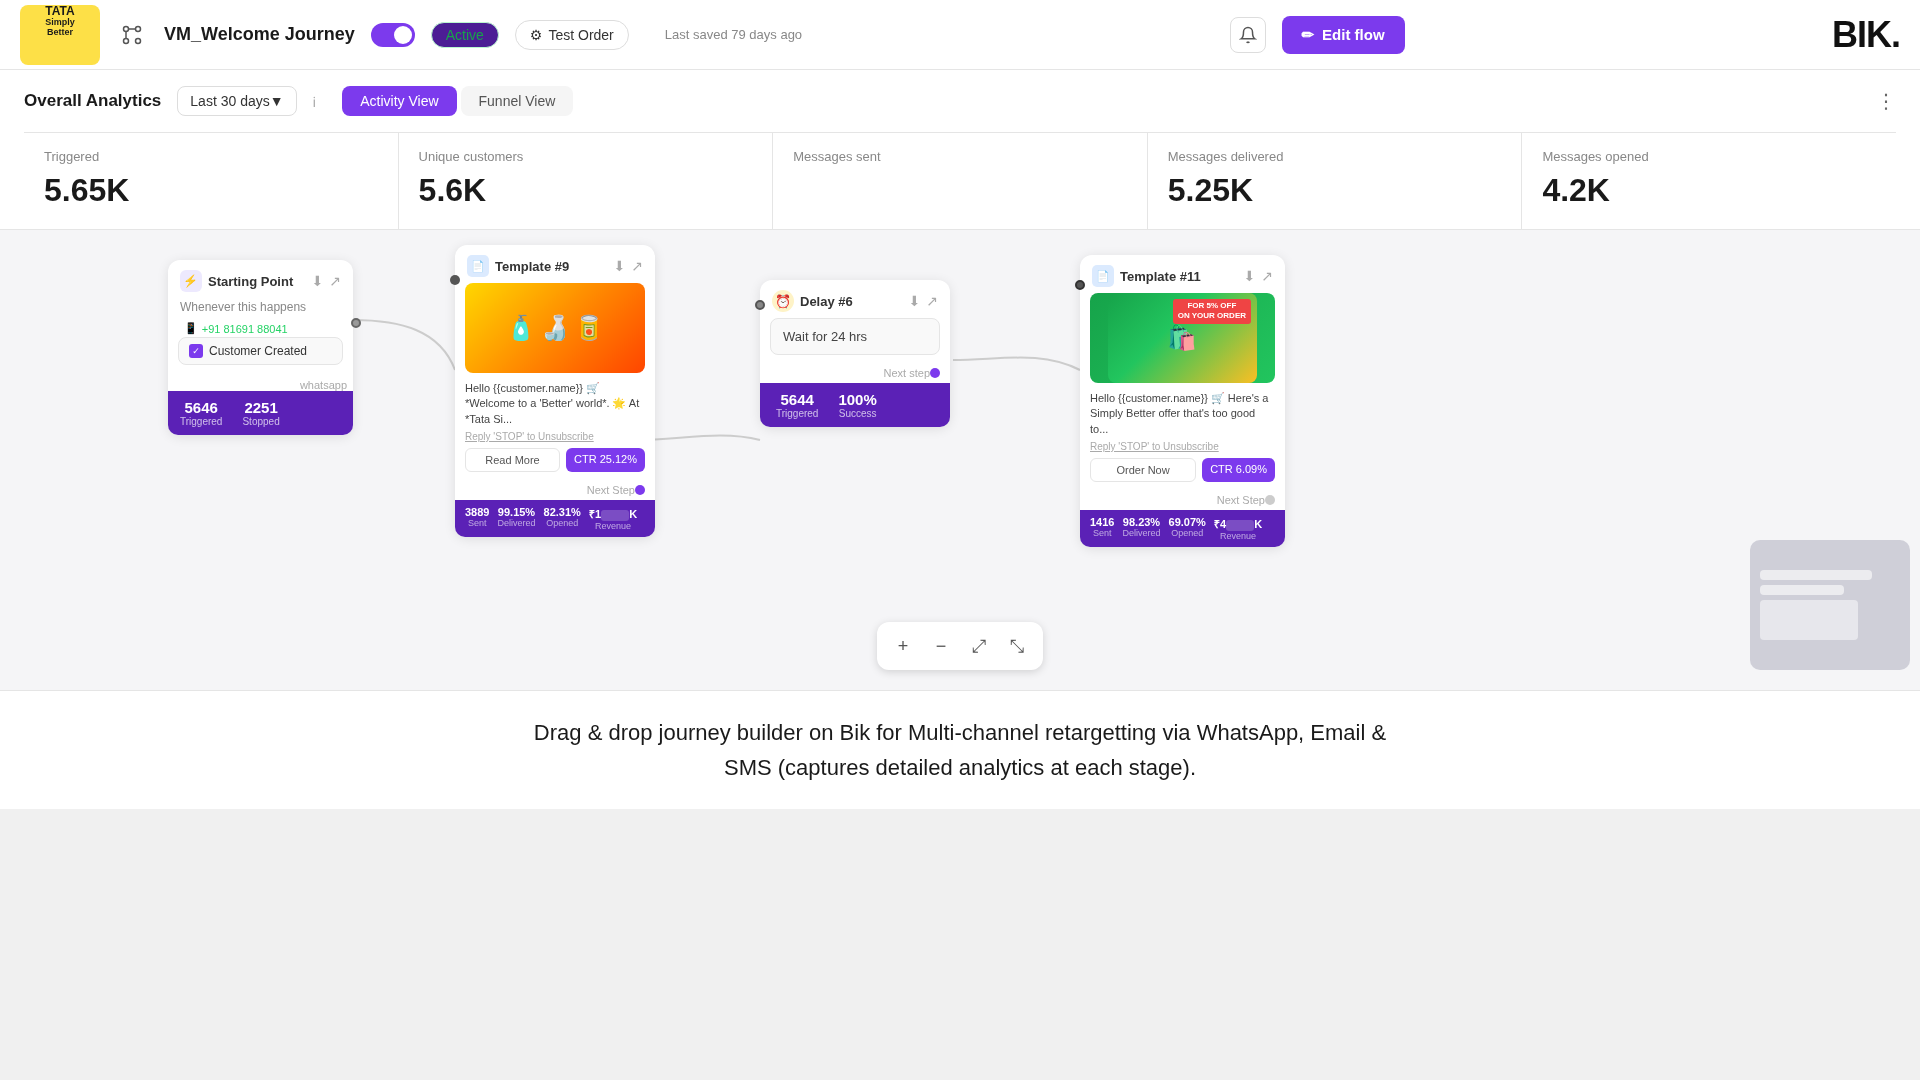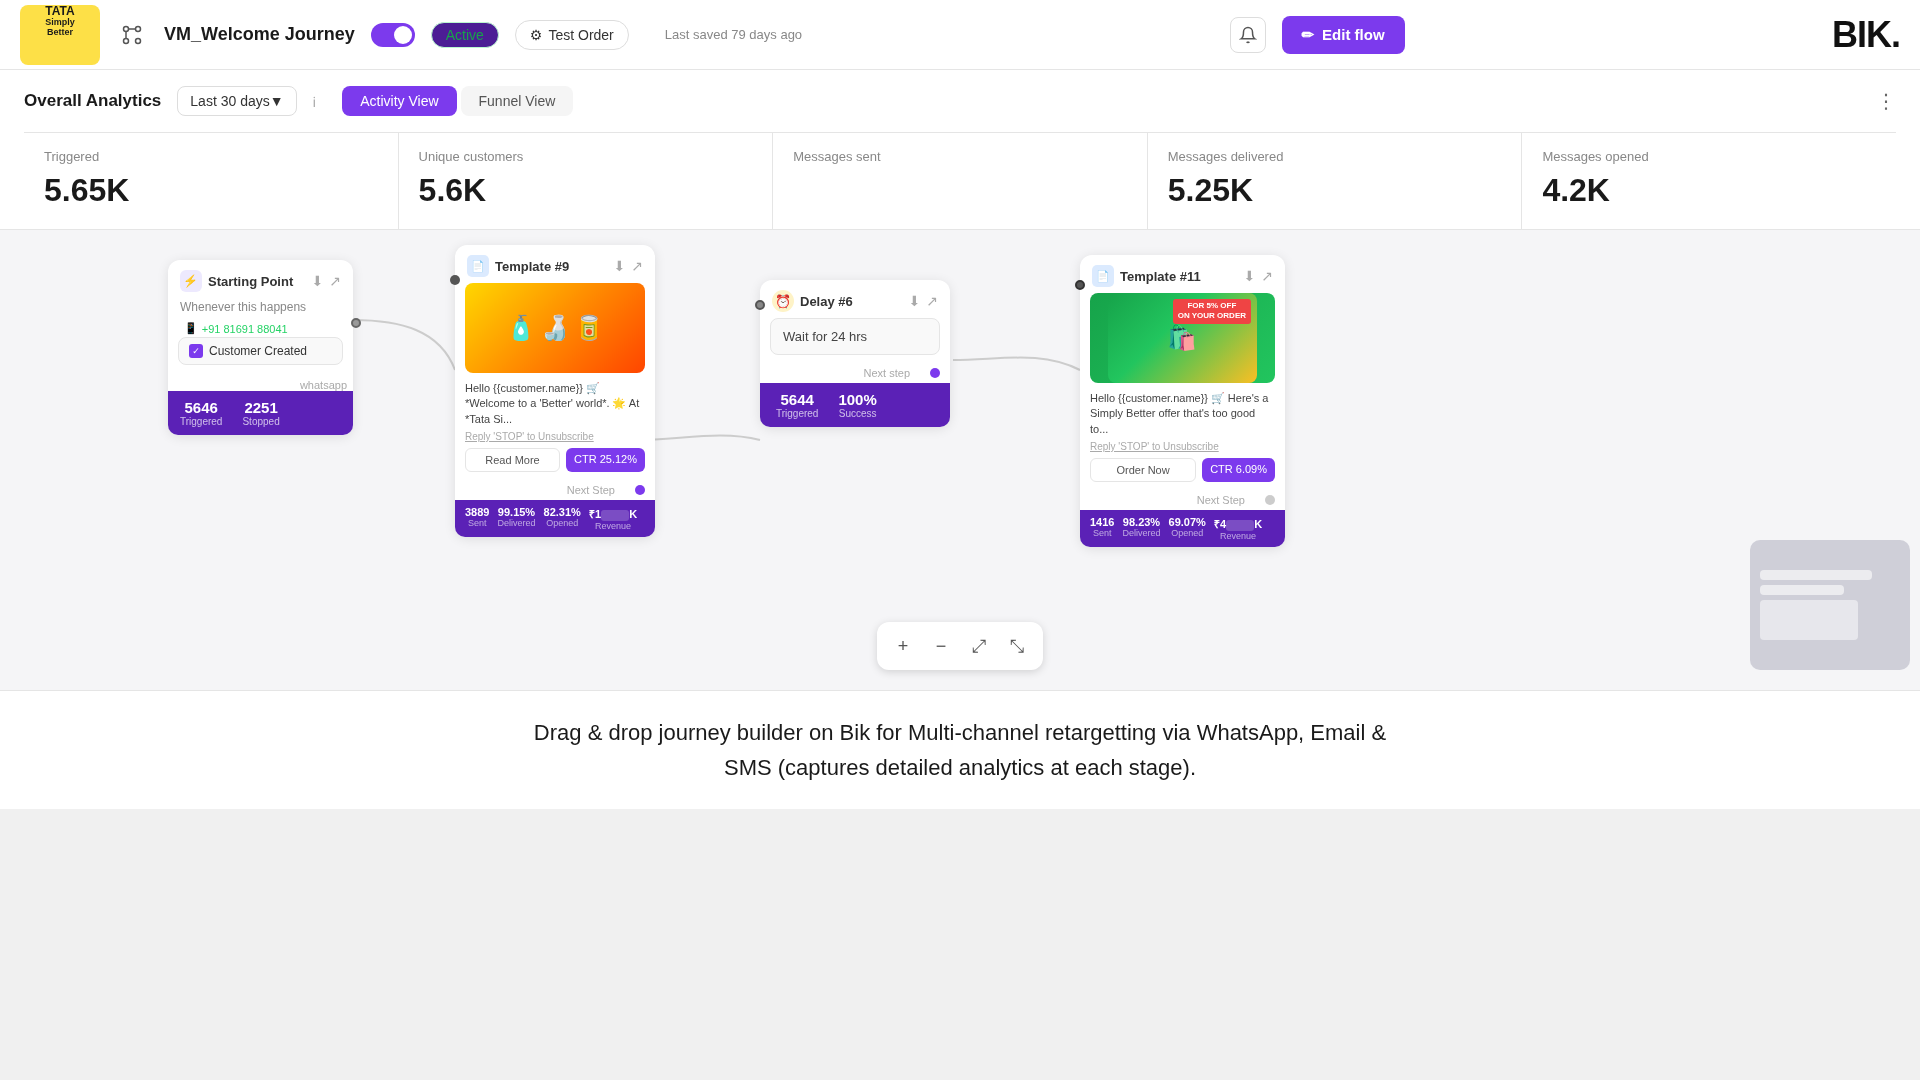--- a/index.html
+++ b/index.html
@@ -409,21 +409,21 @@
       text-align: center;
       cursor: pointer;
     }
     .next-step-row {
       display: flex;
       align-items: center;
       justify-content: flex-end;
       padding: 4px 10px;
       font-size: 11px;
       color: #aaa;
-      gap: 20px;
+      gap: 0;
     }
     .connector-dot {
       width: 10px;
       height: 10px;
       border-radius: 50%;
       background: #7c3aed;
       display: inline-block;
     }
     .connector-dot-gray {
       width: 10px;

